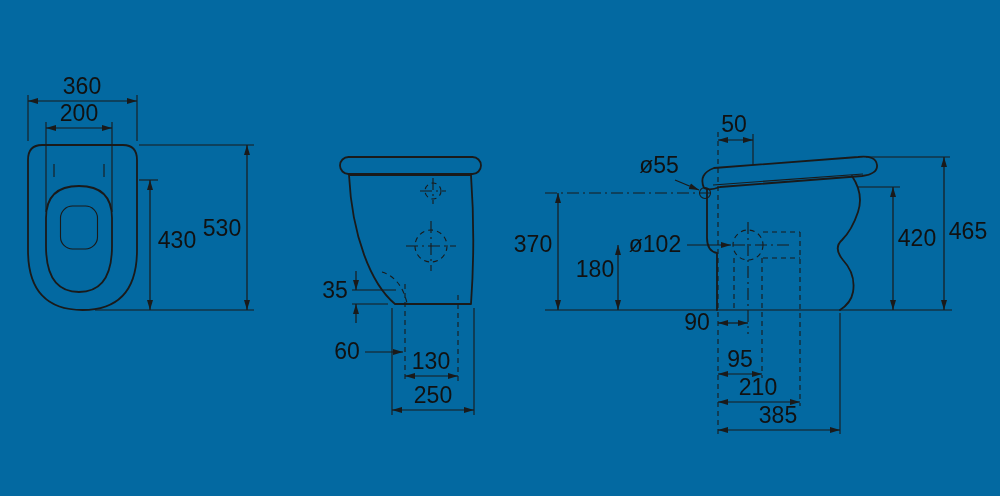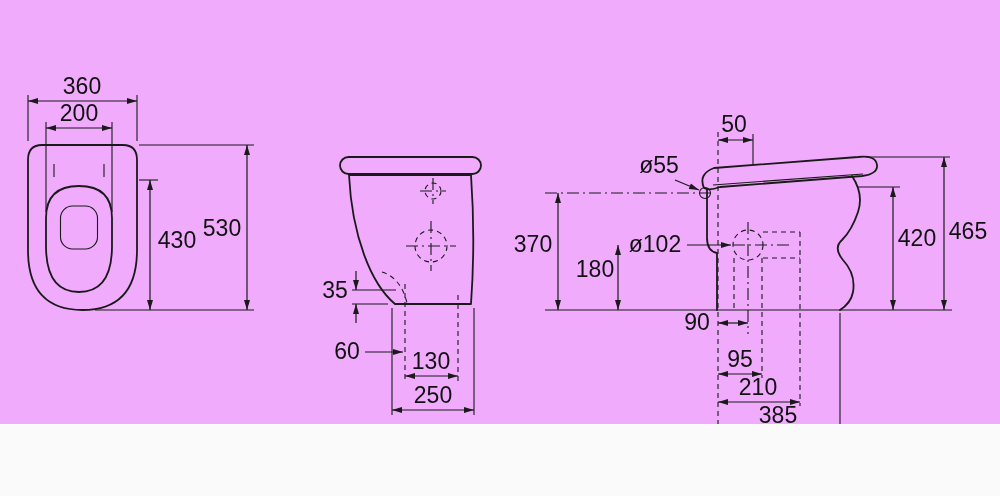--- a/index.html
+++ b/index.html
@@ -1,16 +1,16 @@
 <!DOCTYPE html>
 <html><head>
 <meta charset="utf-8">
 <style>
   html,body{margin:0;padding:0;background:#fafafa;}
-  .stage{width:1000px;height:424px;background:#f0abfc;position:relative;overflow:hidden;}
+  .stage{width:1000px;height:496px;background:#0369a1;position:relative;overflow:hidden;}
   svg{display:block;}
   .o{stroke:#1a1a1a;stroke-width:1.8;fill:none;stroke-linecap:round;stroke-linejoin:round;}
   .t{stroke:#1a1a1a;stroke-width:1.1;fill:none;}
   .d{stroke:#1a1a1a;stroke-width:1.1;fill:none;stroke-dasharray:5 4;}
   .dd{stroke:#1a1a1a;stroke-width:1.1;fill:none;stroke-dasharray:12 4 2 4;}
   .dm{stroke:#1a1a1a;stroke-width:1.2;fill:none;}
   text{font-family:"Liberation Sans","DejaVu Sans",sans-serif;font-size:23px;fill:#111;text-anchor:middle;}
 </style>
 </head>
 <body>

